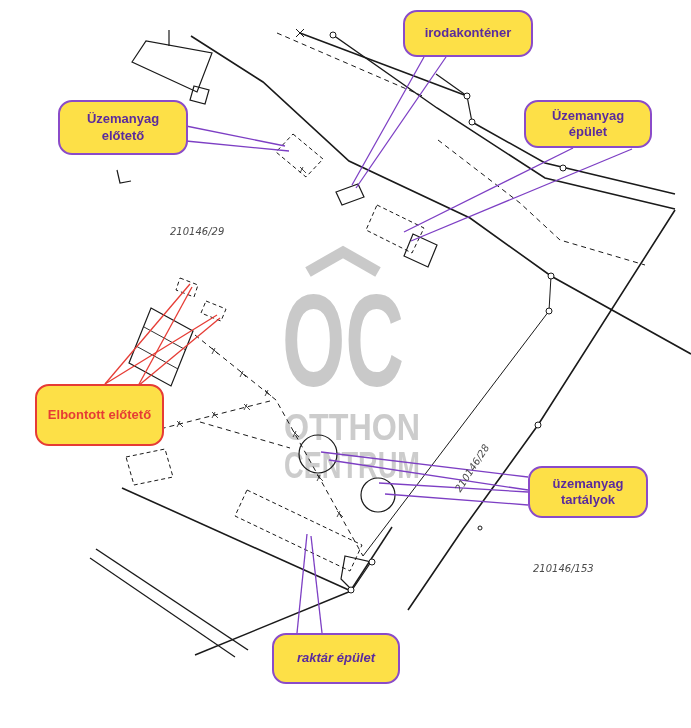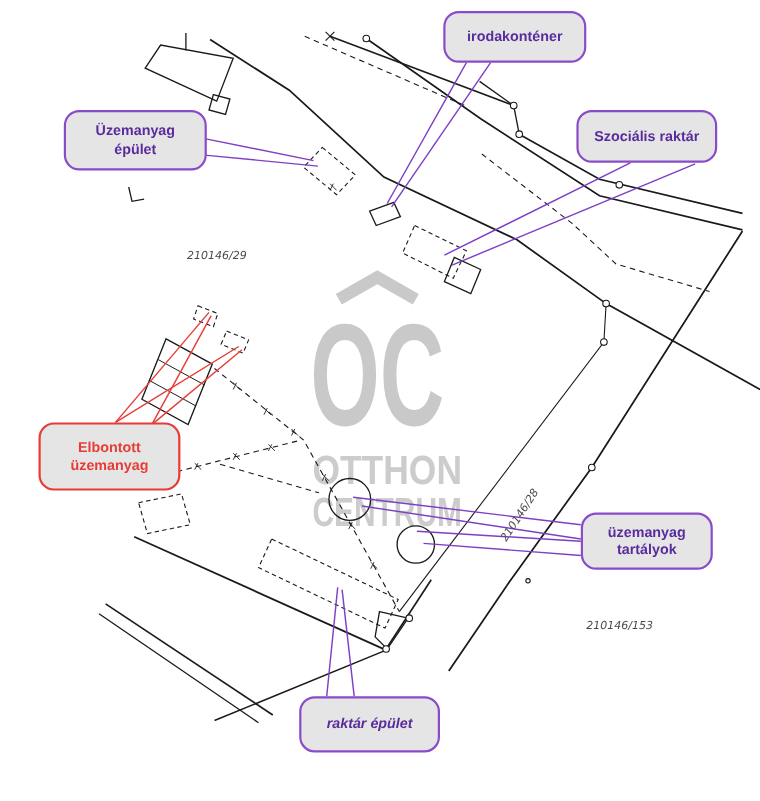--- a/index.html
+++ b/index.html
@@ -1,19 +1,19 @@
 <!DOCTYPE html>
 <html><head>
 <meta charset="utf-8">
 <style>
   html,body{margin:0;padding:0;background:#ffffff;}
   #stage{position:relative;width:691px;height:728px;background:#ffffff;overflow:hidden;
          font-family:"Liberation Sans",sans-serif;}
   #plan-svg{position:absolute;left:0;top:0;}
-  .callout{position:absolute;box-sizing:border-box;background:#e5e5e5;
+  .callout{position:absolute;box-sizing:border-box;background:#fde047;
            border:2px solid #8a4bc9;border-radius:14px;
            color:#5a2b9d;font-weight:bold;font-size:13px;line-height:1.25;
            display:flex;align-items:center;justify-content:center;text-align:center;
            padding:3px 8px;z-index:3;}
   .callout.red{border-color:#e63c35;color:#e63c35;}
   .callout span{display:block;}
 </style>
 </head>
 <body>
 
@@ -133,29 +133,29 @@
     <text transform="translate(475,470) rotate(-57)" text-anchor="middle">210146/28</text>
     <text x="533" y="572">210146/153</text>
   </g>
 </svg>
 
 <div class="callout" style="left:403px;top:10px;width:130px;height:47px;">
   <span>irodakonténer</span>
 </div>
 
 <div class="callout" style="left:58px;top:100px;width:130px;height:55px;">
+  <span>Üzemanyag előtető</span>
+</div>
+
+<div class="callout" style="left:524px;top:100px;width:128px;height:48px;">
   <span>Üzemanyag épület</span>
 </div>
 
-<div class="callout" style="left:524px;top:100px;width:128px;height:48px;">
-  <span>Szociális raktár</span>
-</div>
-
 <div class="callout red" style="left:35px;top:384px;width:129px;height:62px;">
-  <span>Elbontott üzemanyag</span>
+  <span>Elbontott előtető</span>
 </div>
 
 <div class="callout" style="left:528px;top:466px;width:120px;height:52px;">
   <span>üzemanyag tartályok</span>
 </div>
 
 <div class="callout" style="left:272px;top:633px;width:128px;height:51px;font-style:italic;">
   <span>raktár épület</span>
 </div>
 

